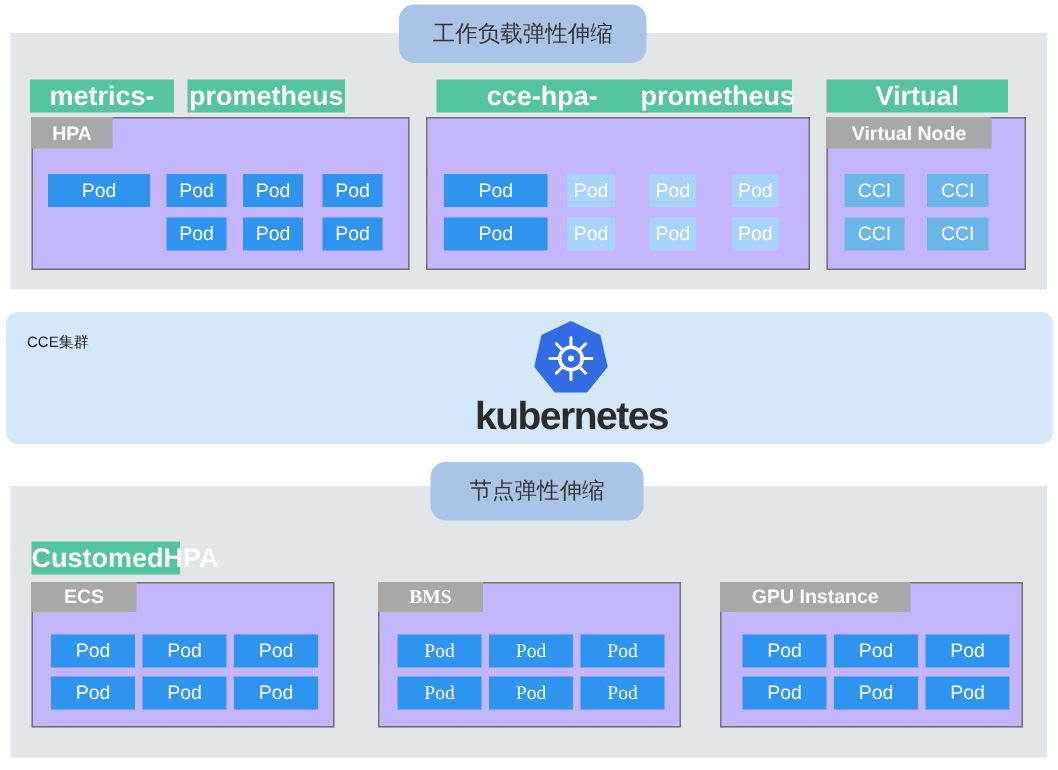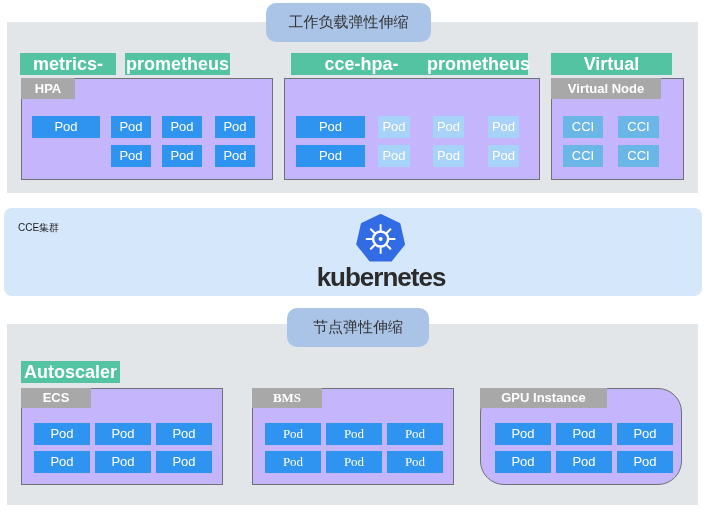--- a/index.html
+++ b/index.html
@@ -101,21 +101,21 @@
       <div class="k8s-text">kubernetes</div>
     </div>
   </div>
 
   <div class="abs section" style="left:7px;top:324px;width:691px;height:181px;"></div>
 
   <div class="abs badge" style="left:287px;top:308px;width:142px;height:39px;">
     <span>节点弹性伸缩</span>
   </div>
 
-  <div class="abs tag" style="left:21px;top:361px;width:99px;">Autoscaler</div>
+  <div class="abs tag" style="left:21px;top:361px;width:99px;">CustomedHPA</div>
 
   <div class="abs panel" style="left:21px;top:388px;width:202px;height:97px;">
     <div class="tab short" style="width:70px;">ECS</div>
     <div class="pod" style="left:12px;top:34px;width:56px;">Pod</div>
     <div class="pod" style="left:73px;top:34px;width:56px;">Pod</div>
     <div class="pod" style="left:134px;top:34px;width:56px;">Pod</div>
     <div class="pod" style="left:12px;top:62px;width:56px;">Pod</div>
     <div class="pod" style="left:73px;top:62px;width:56px;">Pod</div>
     <div class="pod" style="left:134px;top:62px;width:56px;">Pod</div>
   </div>
@@ -123,21 +123,21 @@
   <div class="abs panel" style="left:252px;top:388px;width:202px;height:97px;font-family:Liberation Serif, serif;">
     <div class="tab short" style="width:70px;">BMS</div>
     <div class="pod" style="left:12px;top:34px;width:56px;">Pod</div>
     <div class="pod" style="left:73px;top:34px;width:56px;">Pod</div>
     <div class="pod" style="left:134px;top:34px;width:56px;">Pod</div>
     <div class="pod" style="left:12px;top:62px;width:56px;">Pod</div>
     <div class="pod" style="left:73px;top:62px;width:56px;">Pod</div>
     <div class="pod" style="left:134px;top:62px;width:56px;">Pod</div>
   </div>
 
-  <div class="abs panel" style="left:480px;top:388px;width:202px;height:97px;border-radius:24px;">
+  <div class="abs panel" style="left:480px;top:388px;width:202px;height:97px;">
     <div class="tab short" style="width:127px;">GPU Instance</div>
     <div class="pod" style="left:14px;top:34px;width:56px;">Pod</div>
     <div class="pod" style="left:75px;top:34px;width:56px;">Pod</div>
     <div class="pod" style="left:136px;top:34px;width:56px;">Pod</div>
     <div class="pod" style="left:14px;top:62px;width:56px;">Pod</div>
     <div class="pod" style="left:75px;top:62px;width:56px;">Pod</div>
     <div class="pod" style="left:136px;top:62px;width:56px;">Pod</div>
   </div>
 
 </div>

